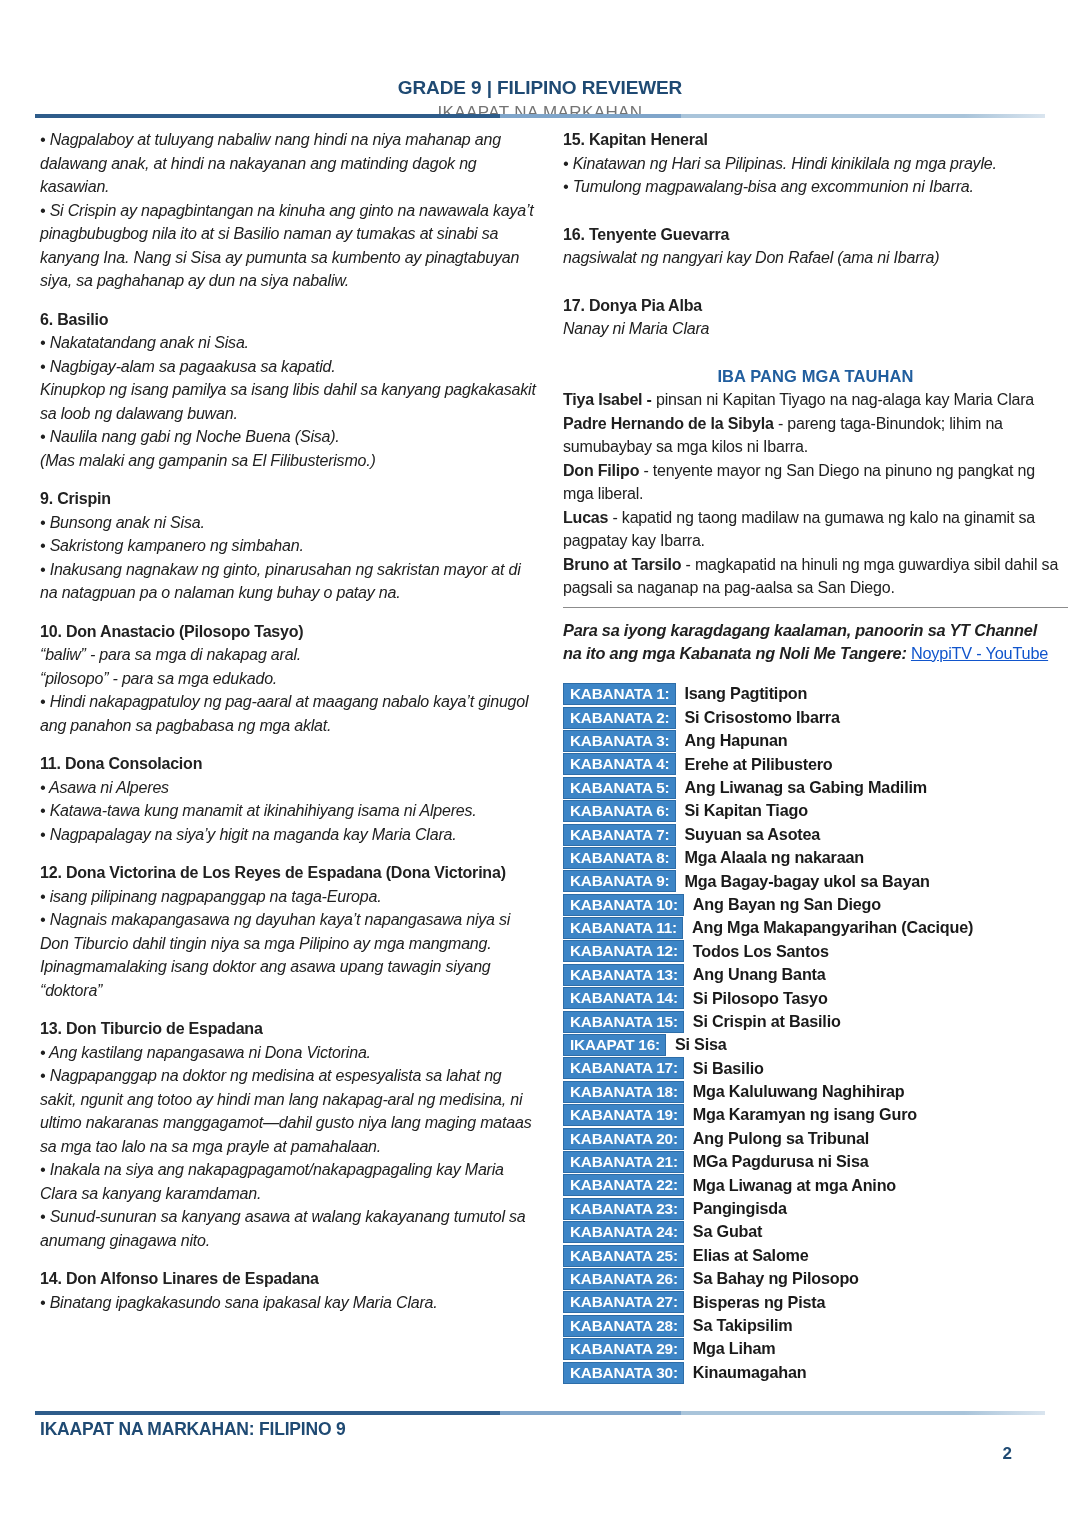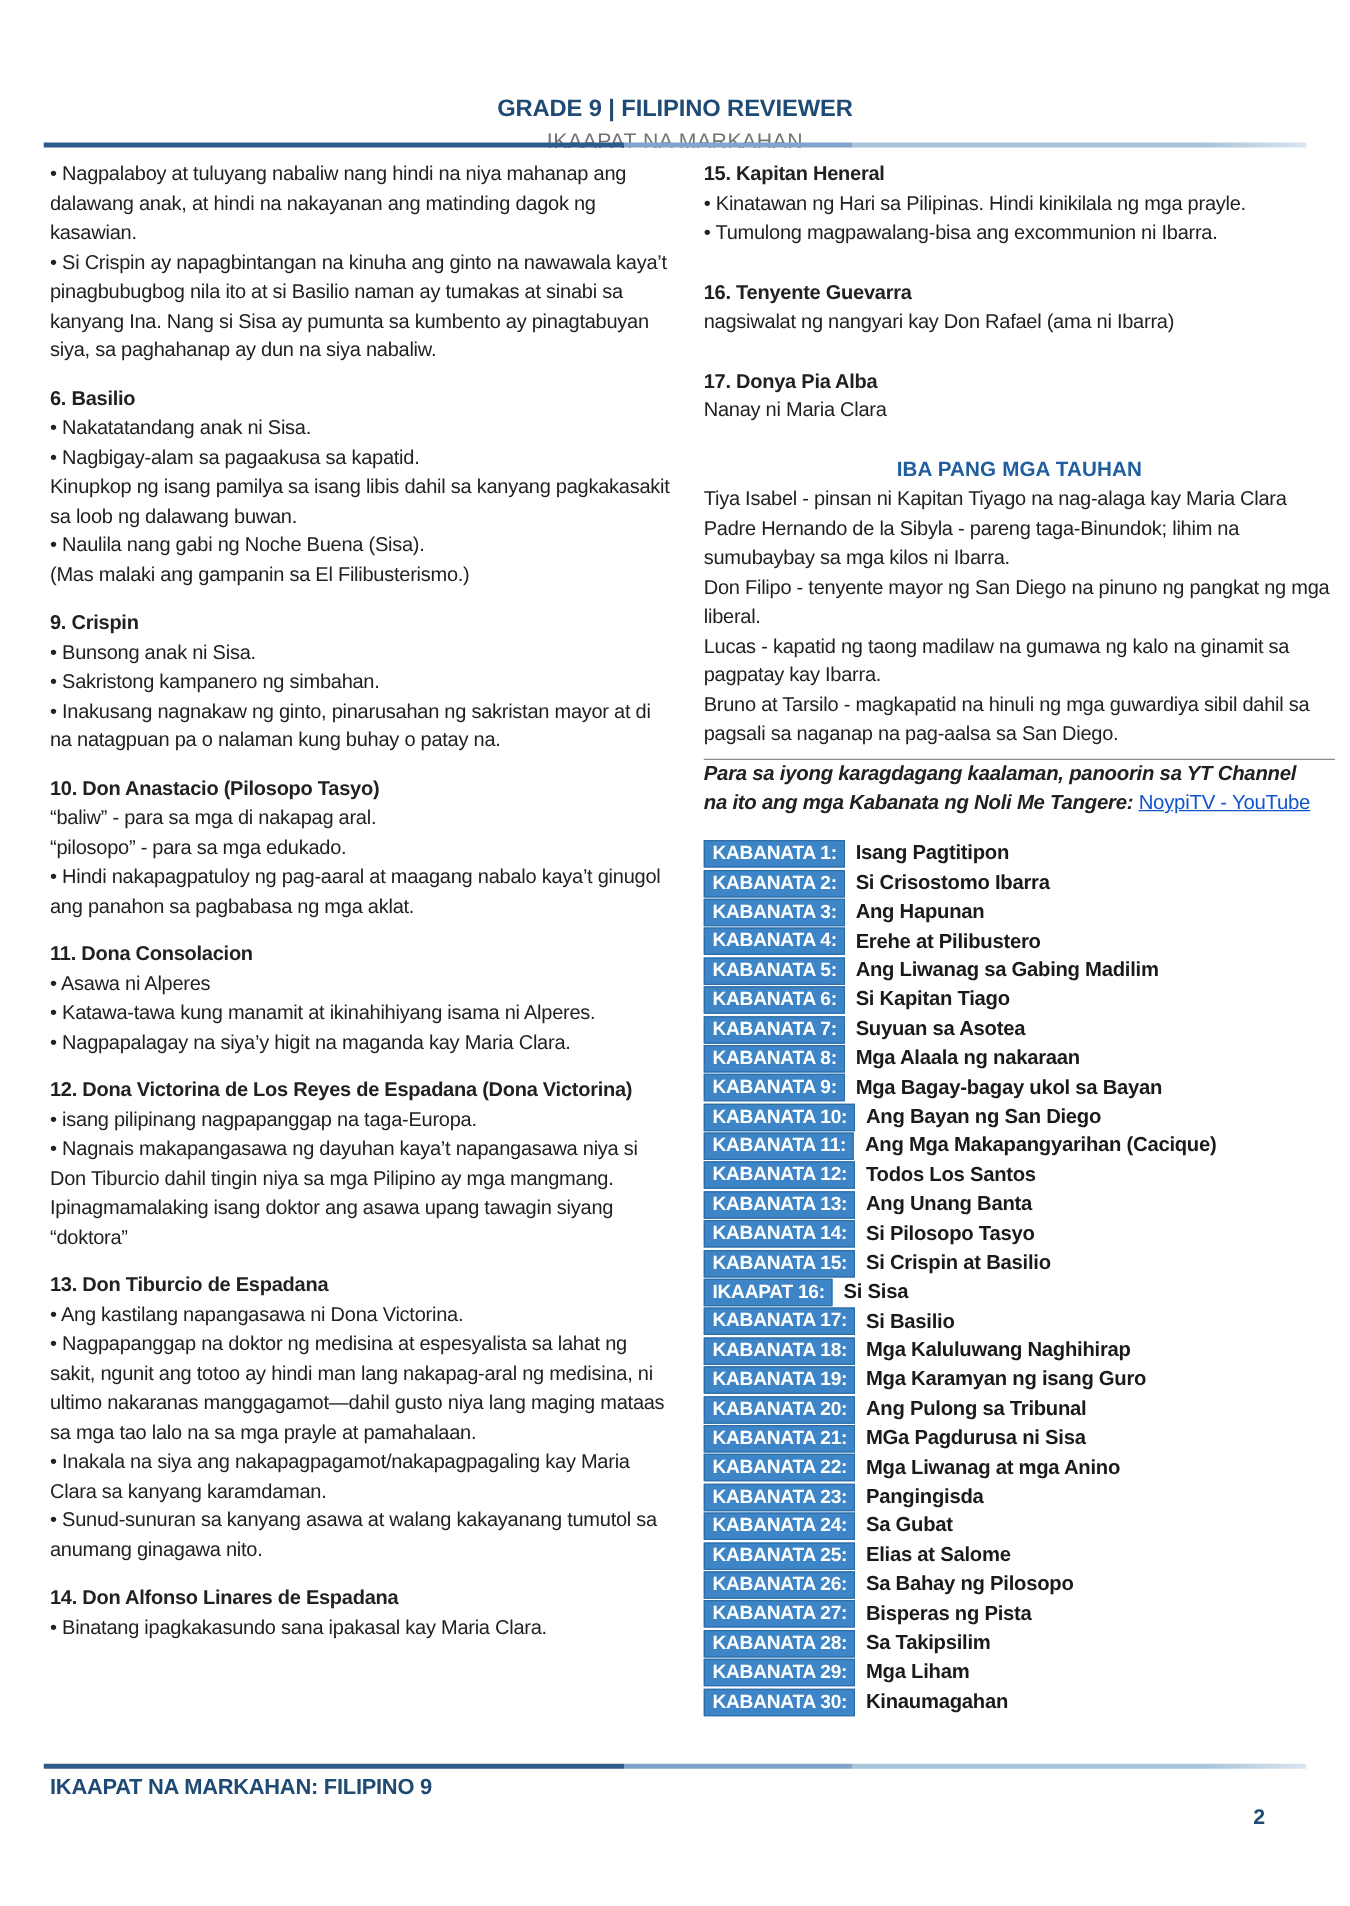--- a/index.html
+++ b/index.html
@@ -14,27 +14,27 @@
   .rule{height:4px;background:linear-gradient(90deg,#2e5c8a 0%,#2e5c8a 46%,#7fa5ca 46%,#7fa5ca 64%,#a9c4da 64%,#a9c4da 92%,#dae5ef 100%);}
   .header-rule{position:absolute;left:35px;right:35px;top:114px;}
   
   .col{position:absolute;top:128px;font-size:16px;letter-spacing:-0.2px;line-height:23.5px;}
   .col-left{left:40px;width:518px;}
   .col-right{left:563px;width:505px;}
   .section{margin-top:15px;}
   .col-right .section{margin-top:24px;}
   .section:first-child{margin-top:0;}
   .sec-heading{font-weight:bold;}
-  .line{white-space:nowrap;}
+  .line{white-space:nowrap;font-style:italic;}
   
   .other-heading{margin-top:24px;text-align:center;font-weight:bold;font-size:16.5px;color:#215e9e;letter-spacing:0.1px;}
-  .entry-name{font-weight:normal;}
+  .entry-name{font-weight:bold;}
   .divider{margin-top:7px;border-top:1.5px solid #8c8c8c;}
   
-  .yt-note{font-weight:bold;font-style:italic;font-size:16.3px;line-height:23.5px;}
+  .yt-note{margin-top:11px;font-weight:bold;font-style:italic;font-size:16.3px;line-height:23.5px;}
   .yt-link{color:#1155cc;text-decoration:underline;font-weight:normal;font-style:normal;cursor:pointer;}
   
   .chapters{margin-top:17px;}
   .chapter-row{display:flex;align-items:center;height:23.4px;}
   .chip{background:#3d85c6;border:1px solid #2d6da8;color:#ffffff;font-weight:bold;font-size:15.3px;
         padding:0px 5px 1px 6px;line-height:19px;white-space:nowrap;}
   .chapter-title{margin-left:9px;font-weight:bold;font-size:16.2px;color:#1a1a1a;white-space:nowrap;letter-spacing:-0.2px;}
   
   .footer-rule{position:absolute;left:35px;right:35px;top:1411px;}
   .footer-text{position:absolute;left:40px;top:1419px;font-size:17.5px;font-weight:bold;color:#1f4a73;letter-spacing:-0.2px;}

